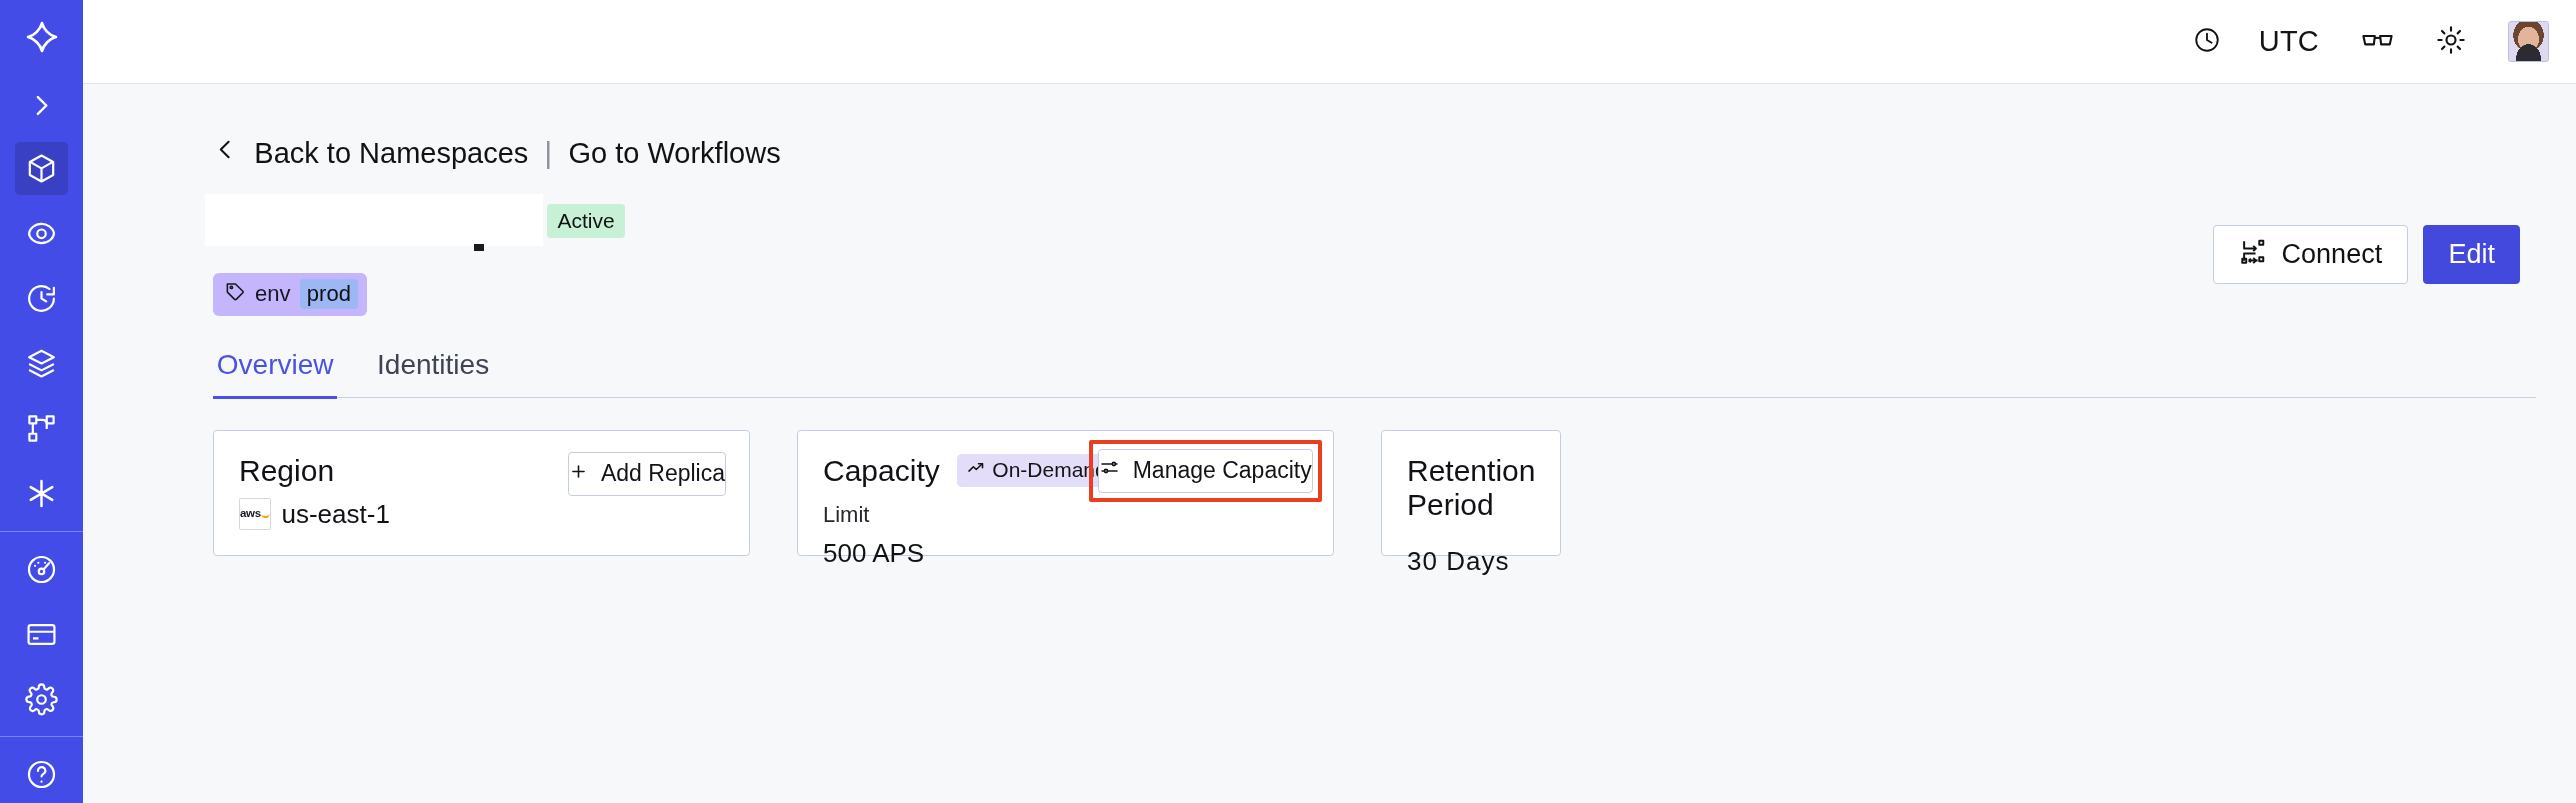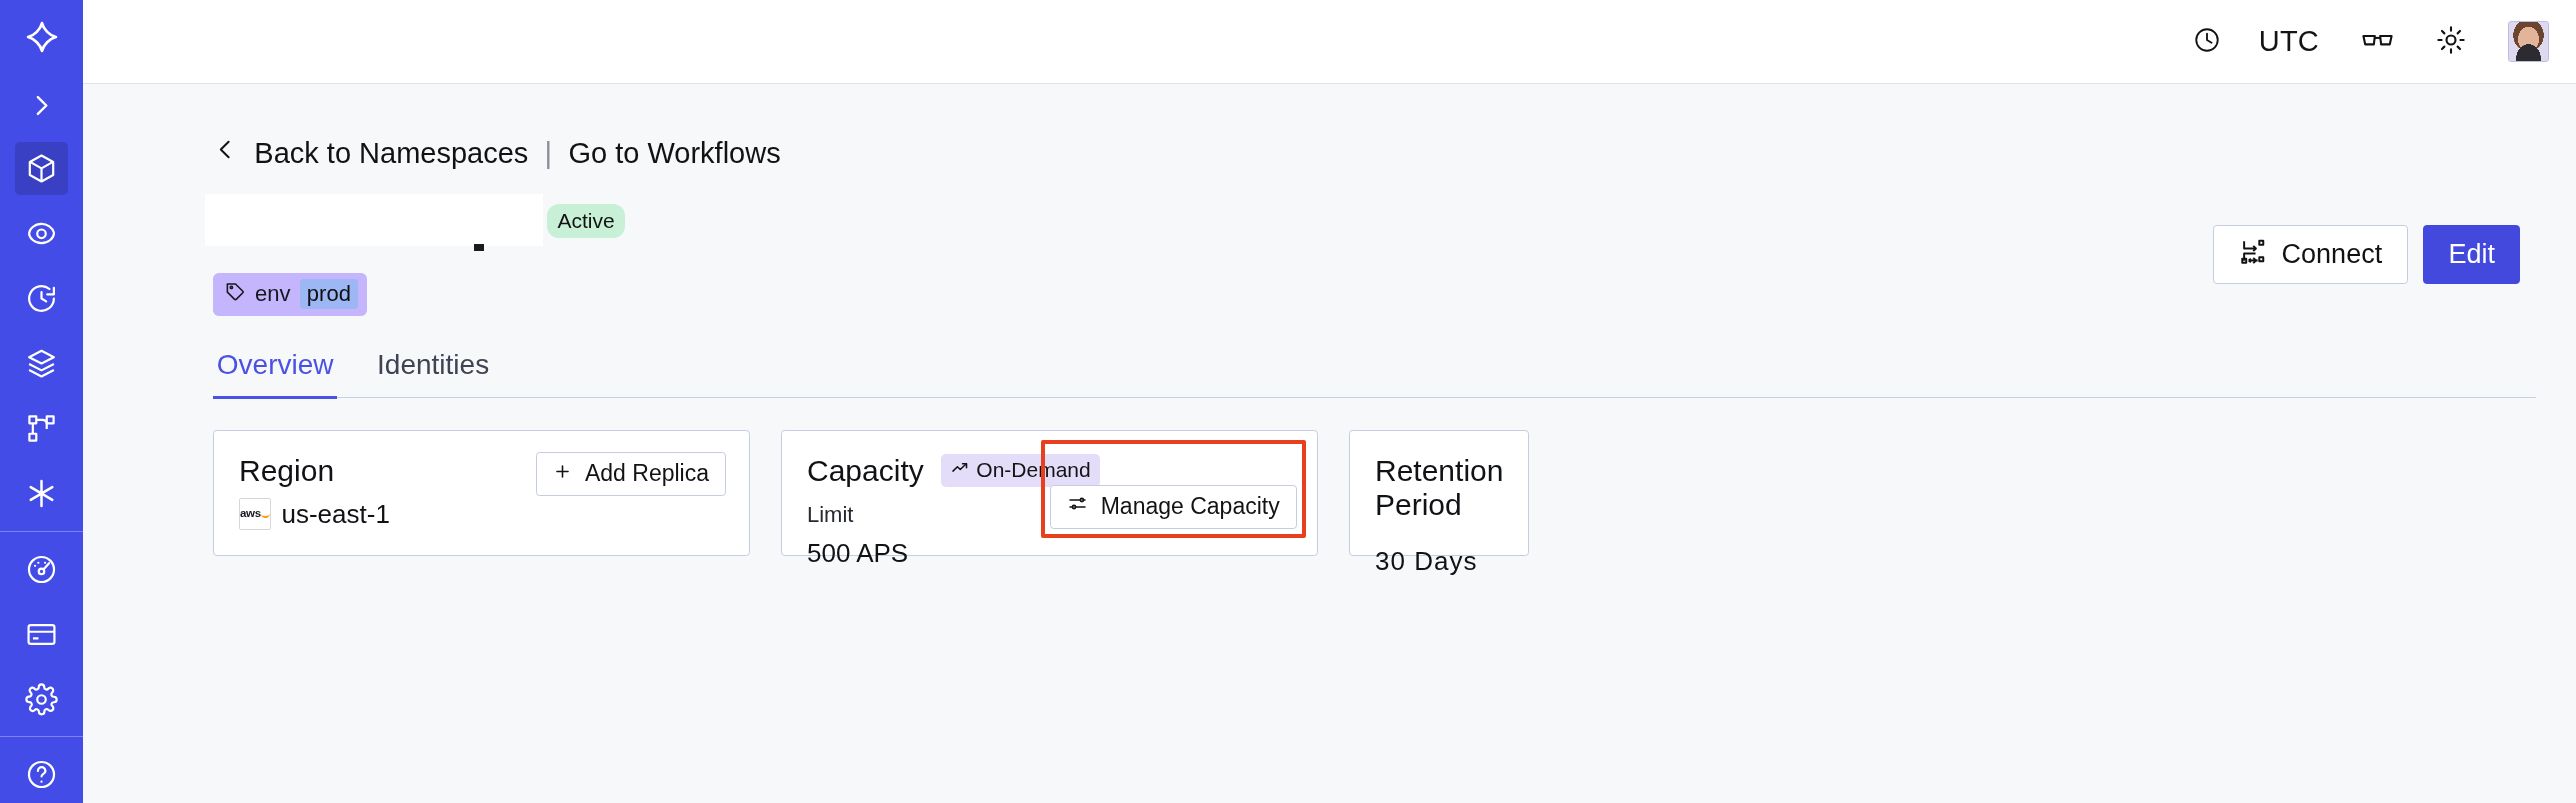--- a/index.html
+++ b/index.html
@@ -88,21 +88,21 @@
     position: absolute; left: -7.7px; top: -5.8px;
     width: 338px; height: 52px; background: #ffffff;
   }
   #title-sliver {
     position: absolute; left: 261px; top: 44px;
     width: 9.6px; height: 6.7px; background: #1b1b1f;
   }
   #status-badge {
     position: absolute; left: 334px; top: 3.8px;
     background: #c7f0d6; color: #121212;
-    font-size: 21px; padding: 4.8px 10.5px 5.8px; border-radius: 12px;
+    font-size: 21px; padding: 4.8px 10.5px 5.8px; border-radius: 4px;
   }
 
   
   #tagrow { margin-top: 1.9px; }
   .tag-pill {
     display: inline-flex; align-items: center; gap: 9.6px;
     background: #c4b5fd; border-radius: 5.8px;
     padding: 5.8px 9.6px 6.7px 11.5px; font-size: 22px; color: #16181f;
   }
   .tag-val {
@@ -132,21 +132,21 @@
     gap: 36px; border-bottom: 1.9px solid #c7cfe2; width: 2323px;
   }
   .tab {
     font-size: 28px; padding: 0 3.8px 15.3px; cursor: pointer;
     color: #3f4354; border-bottom: 3.8px solid transparent;
     margin-bottom: -2.9px;
   }
   .tab.active { color: #4a51e5; border-bottom-color: #4a51e5; }
 
   
-  #cards { display: flex; gap: 31px; margin-top: 32px; }
+  #cards { display: flex; gap: 47px; margin-top: 32px; }
   .card {
     background: #ffffff; border: 1px solid #c3cce0; border-radius: 3.8px;
     height: 126px; position: relative; padding: 23px 25px 0;
   }
   .card-region   { width: 537px; }
   .card-capacity { width: 537px; }
   .card-retention{ width: 180px; }
   .card-head { display: flex; align-items: center; gap: 17.3px; }
   .card-title { font-size: 30px; color: #111216; font-weight: 400; }
   .card-sub { font-size: 22px; color: #26282f; margin-top: 14.4px; }
@@ -157,28 +157,28 @@
   .card-retention .card-val { margin-top: 24px; letter-spacing: 1px; }
   .badge-ondemand {
     display: inline-flex; align-items: center; gap: 6.7px;
     background: #e4ddfa; color: #141414; font-size: 21px;
     padding: 3.8px 9.6px 4.8px; border-radius: 4.8px;
   }
   .card-btn {
     position: absolute; right: 23px; top: 21px;
     display: inline-flex; align-items: center; gap: 12.5px;
     background: #fff; border: 1px solid #c3cce0; border-radius: 3.8px;
-    font-size: 23px; color: #131313; height: 44px; padding: 0 16px;
+    font-size: 23px; color: #131313; height: 44px; padding: 0 0;
     cursor: pointer;
   }
   #manage-capacity-wrap {
     position: absolute; right: 11.5px; top: 9.6px;
     border: 4.8px solid #e8401f; border-radius: 1.9px; padding: 4.8px;
   }
-  #manage-capacity-wrap .card-btn { position: static; margin-top: 36px; }
+  #manage-capacity-wrap .card-btn { position: static; }
   
   .aws-logo {
     width: 32px; height: 32px; border: 1px solid #d7d7d7;
     background: #fff; border-radius: 1.9px;
     display: flex; flex-direction: row;
     align-items: center; justify-content: center; gap: 0px;
   }
   .aws-logo .aws-t {
     font-size: 11.5px; font-weight: bold; color: #16191f;
     line-height: 1; letter-spacing: -0.3px;

